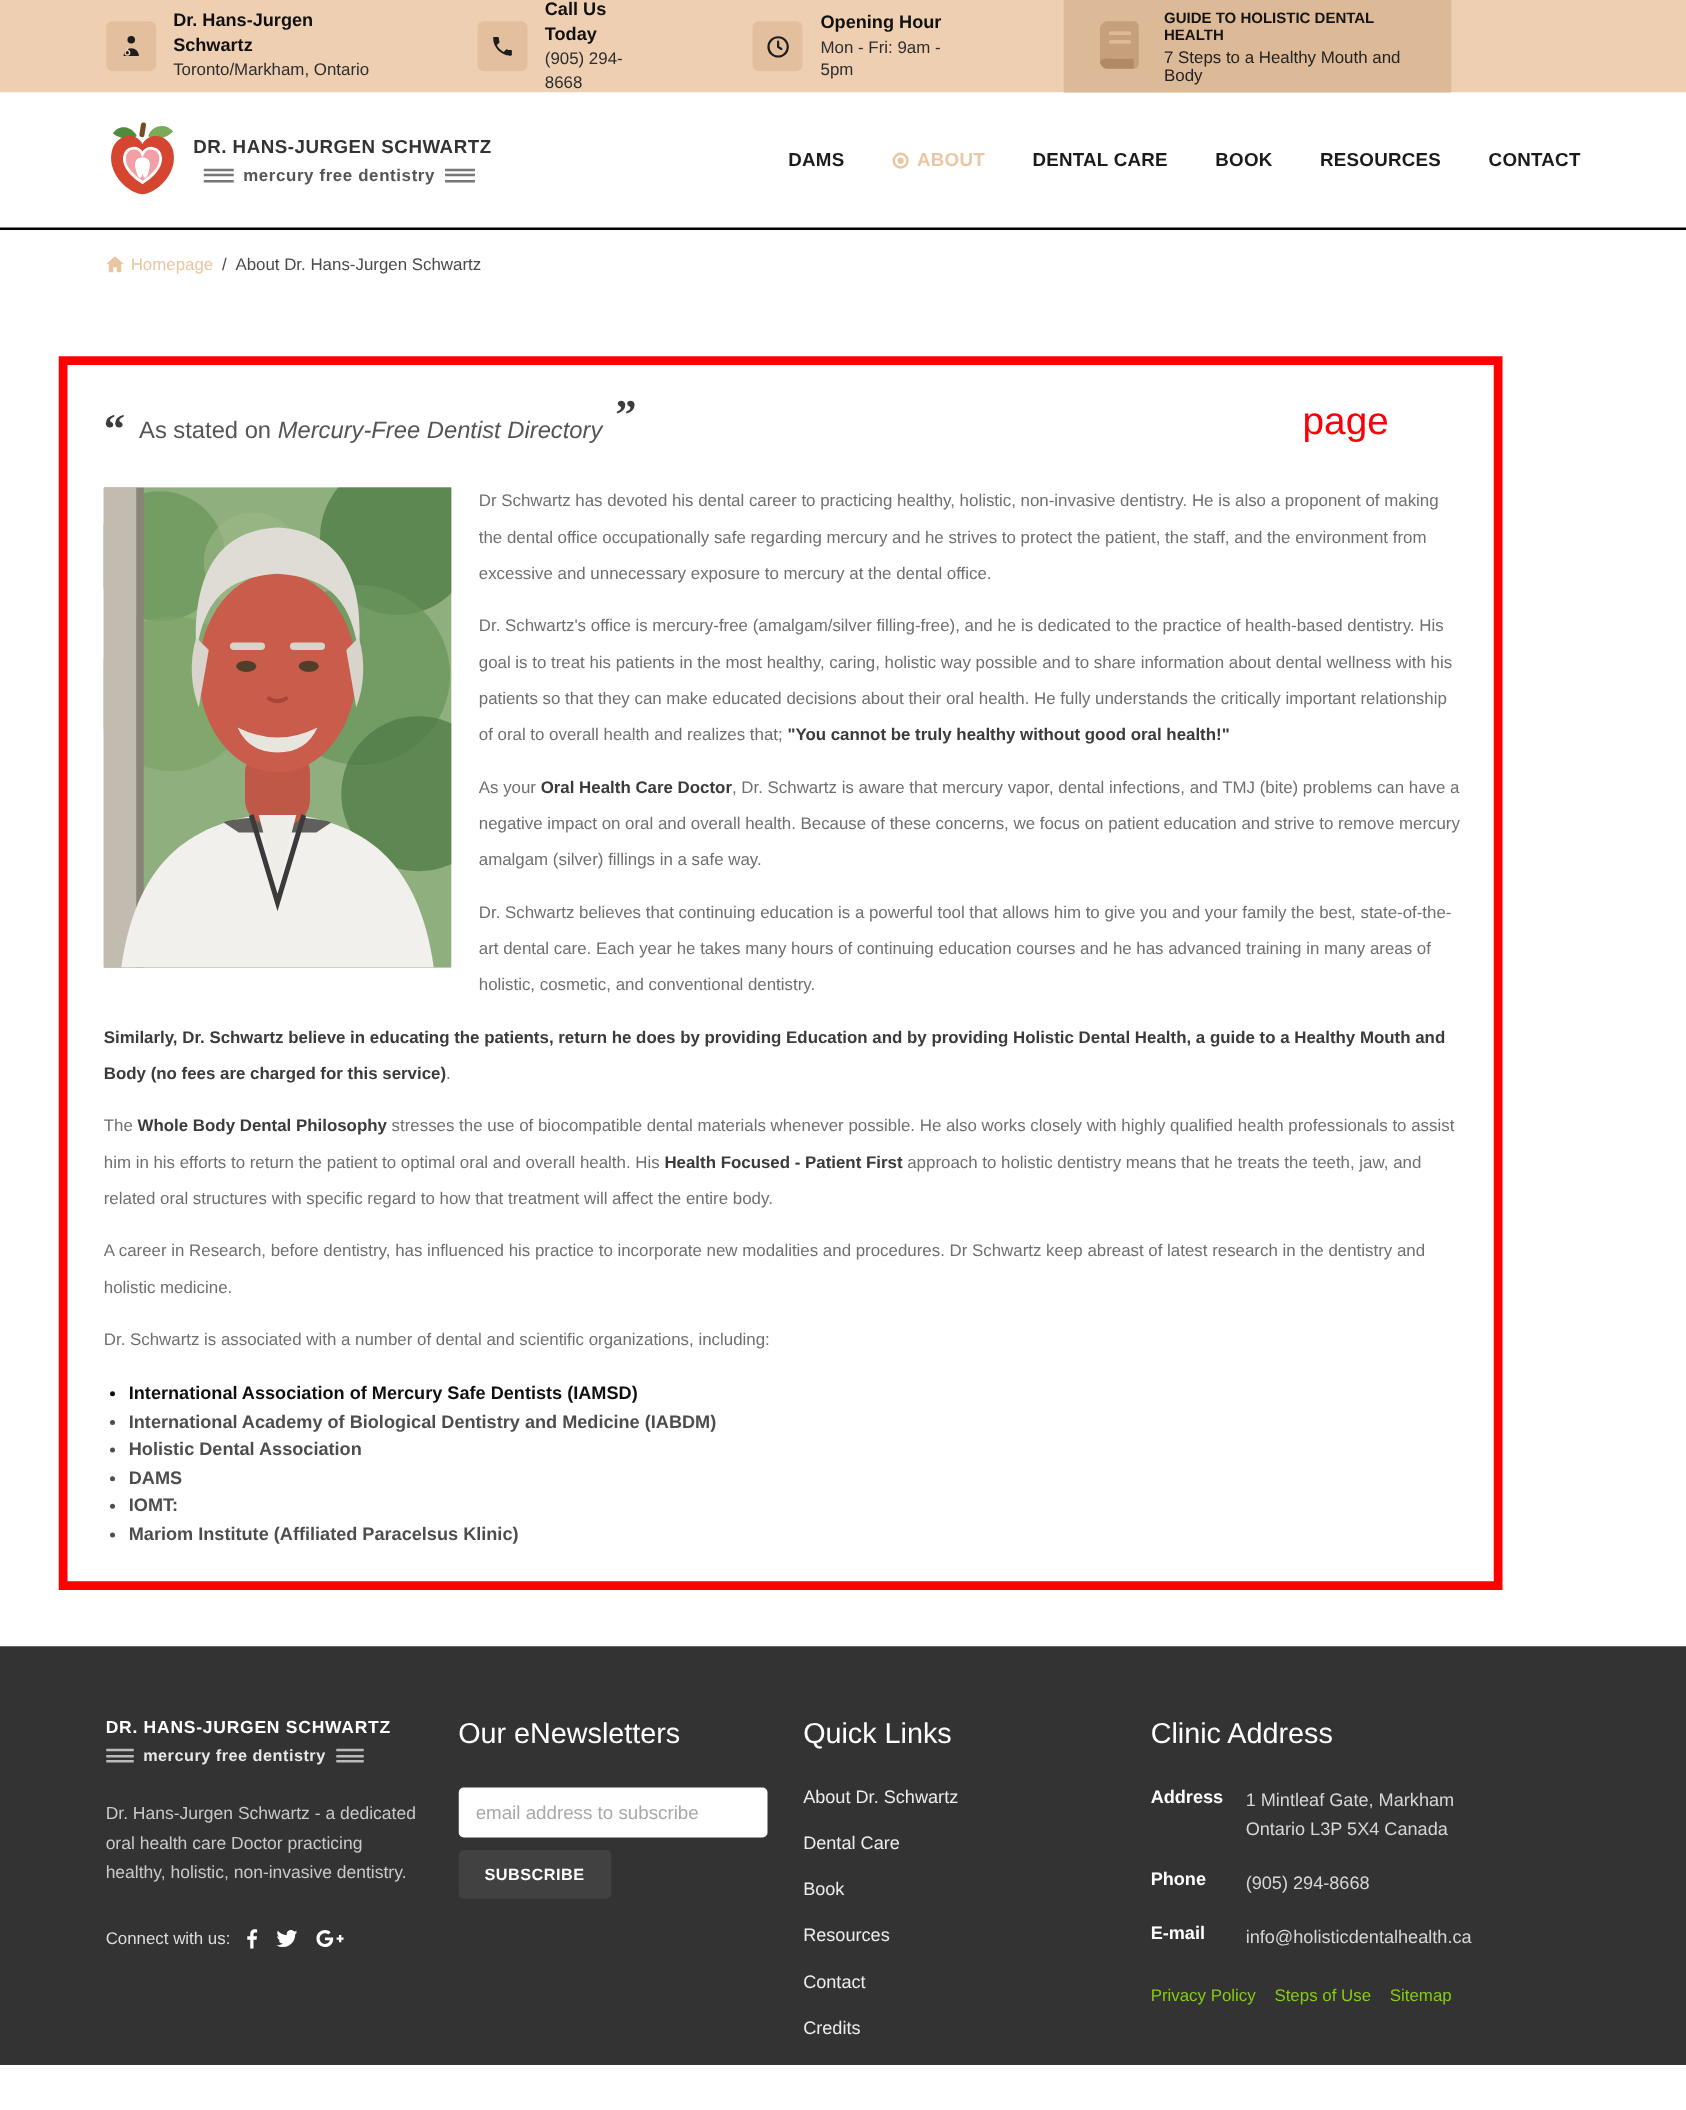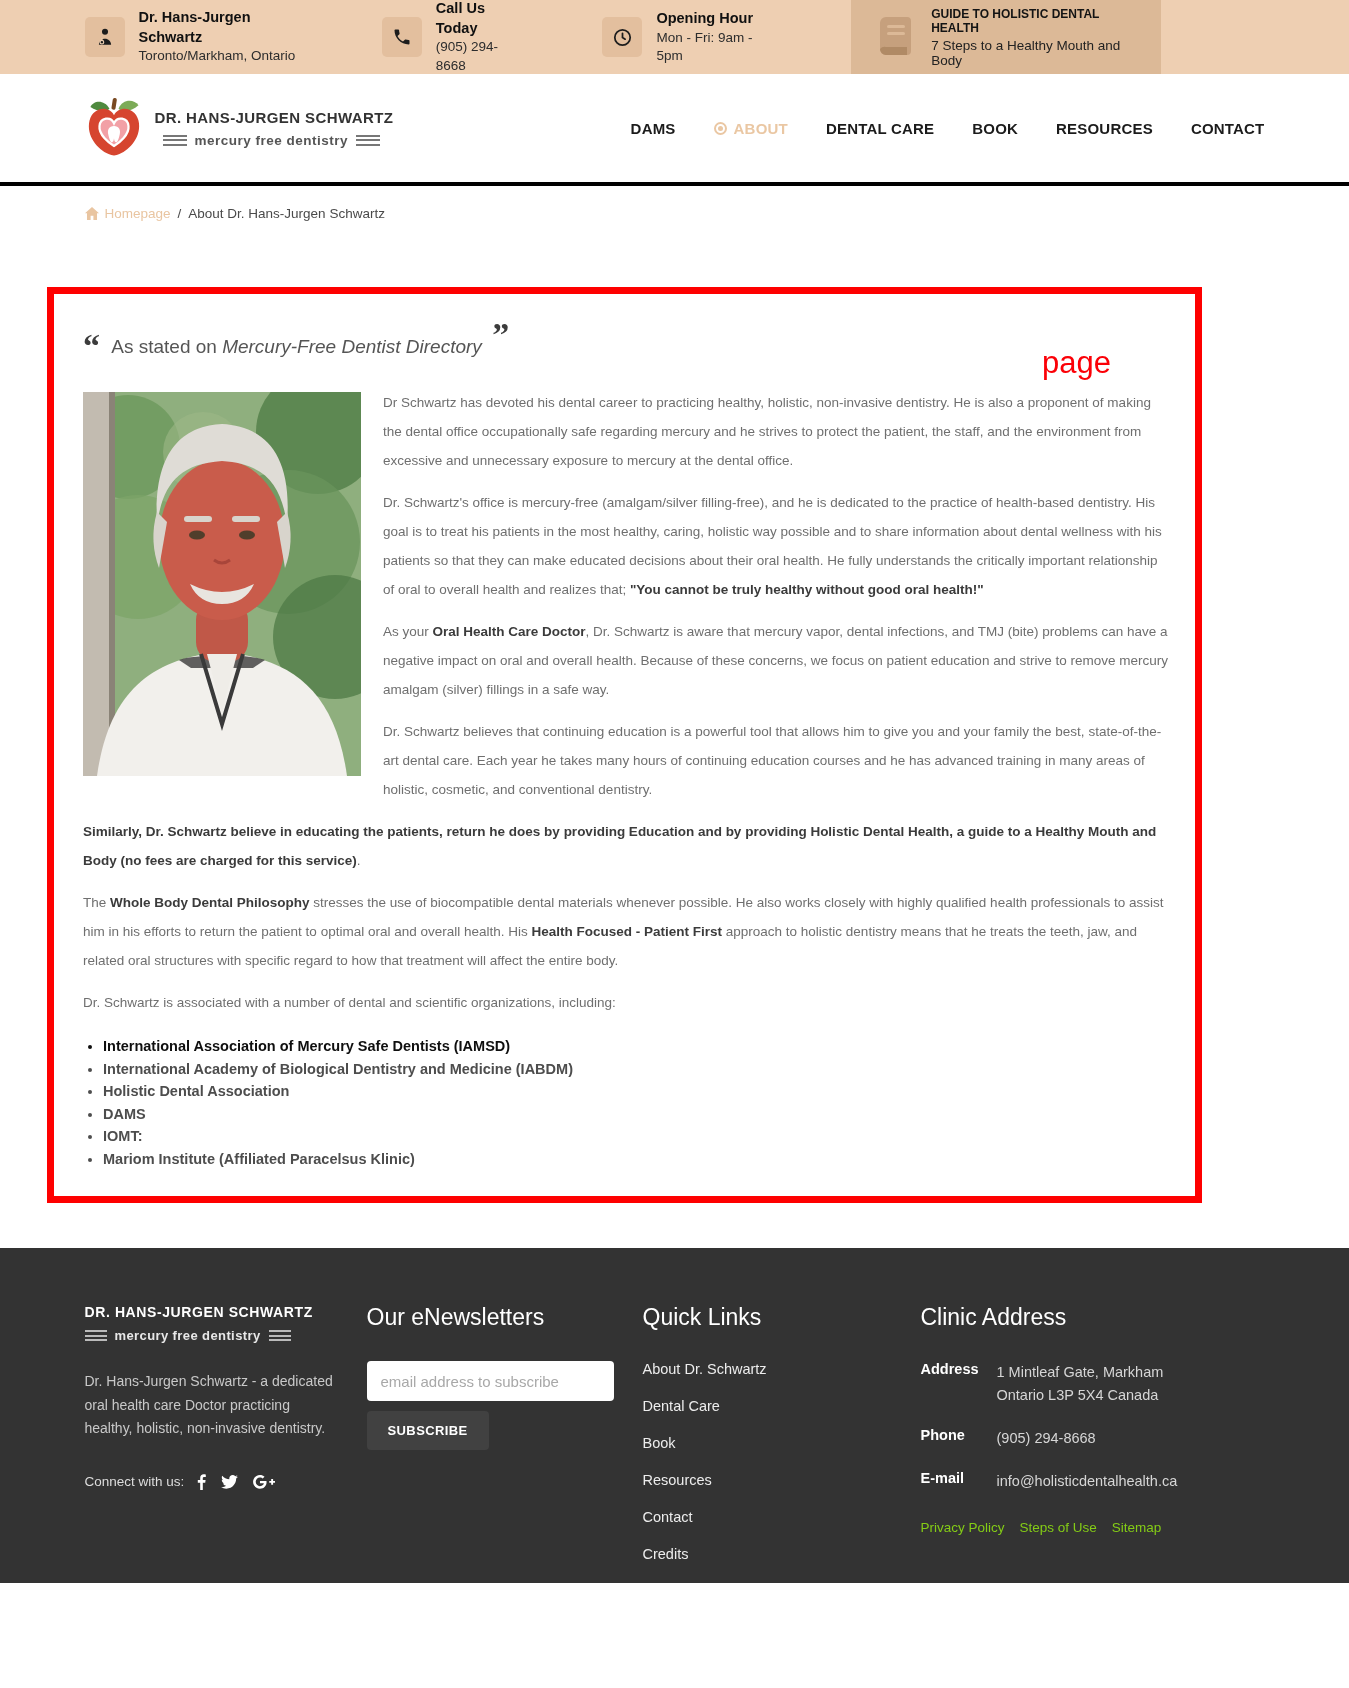--- a/index.html
+++ b/index.html
@@ -31,29 +31,29 @@
   .logo-tag { display:flex; align-items:center; margin-top:7px; color:#555; font-weight:bold; font-size:13.5px; letter-spacing:.5px; }
   .bars { width:24px; height:11px; border-top:2px solid #777; border-bottom:2px solid #777; position:relative; margin:0 8px; }
   .bars::after { content:""; position:absolute; left:0; right:0; top:50%; margin-top:-1px; border-top:2px solid #777; }
   .main-nav { margin-left:auto; display:flex; align-items:center; gap:38px; }
   .nav-item { font-size:15px; font-weight:bold; color:#1b1b1b; letter-spacing:.2px; cursor:pointer; }
   .nav-item.active { color:#eac7a3; display:flex; align-items:center; gap:7px; }
   .nav-dot { width:13px; height:13px; border:2px solid #eac7a3; border-radius:50%; position:relative; display:inline-block; }
   .nav-dot::after { content:""; position:absolute; left:50%; top:50%; width:5px; height:5px; margin:-2.5px 0 0 -2.5px; background:#eac7a3; border-radius:50%; }
 
   
-  .breadcrumb-strip { border-top:4px solid #000000; padding:20px 0 30px; }
+  .breadcrumb-strip { border-top:2px solid #000000; padding:20px 0 30px; }
   .breadcrumb { display:flex; align-items:center; font-size:13.5px; color:#4a4a4a; gap:7px; }
   .bc-home { color:#e9c5a1; display:flex; align-items:center; gap:6px; cursor:pointer; }
   .bc-sep { color:#4a4a4a; }
   .bc-current { color:#4a4a4a; }
 
   
   .annotation-box { margin:36px 0 0 47px; width:1155px; border:7px solid #fe0000; padding:16px 25px 26px 29px; position:relative; background:#fff; }
-  .page-label { position:absolute; top:53px; right:84px; color:#fb0007; font-size:31px; line-height:1;text-align:right; }
+  .page-label { position:absolute; top:29px; right:84px; color:#fb0007; font-size:31px; line-height:1;text-align:right; }
   .article-title { font-size:27px; color:#191919; margin:10px 0 0; letter-spacing:.2px; font-weight:bold; }
   .quote-line { margin-top:26px; font-size:19px; color:#555; }
   .q-mark { font-family:"Liberation Serif", serif; font-weight:bold; font-size:34px; color:#3c3c3c; line-height:0; }
   .q-open { position:relative; top:4px; margin-right:7px; }
   .q-close { position:relative; top:-7px; margin-left:5px; }
   .quote-source { font-style:italic; }
   .article-body { margin-top:30px; font-size:13.5px; color:#6f6f6f; }
   .article-body p { margin:0 0 13px; line-height:29px; }
   .article-body strong { color:#3b3b3b; }
   .photo { float:left; width:278px; height:384px; margin:4px 22px 8px 0; background:#8faf7e; }
@@ -232,20 +232,21 @@
         <path d="M107 192 Q139 208 171 192 Q162 212 139 212 Q116 212 107 192 Z" fill="#e8e5df"></path>
       </svg>
     </div>
 
   <p data-interactable="false"><span>Dr Schwartz has devoted his dental career to practicing healthy, holistic, non-invasive dentistry. He is also a proponent of making the dental office occupationally safe regarding mercury and he strives to protect the patient, the staff, and the environment from excessive and unnecessary exposure to mercury at the dental office.</span></p>
       <p data-interactable="false"><span>Dr. Schwartz's office is mercury-free (amalgam/silver filling-free), and he is dedicated to the practice of health-based dentistry. His goal is to treat his patients in the most healthy, caring, holistic way possible and to share information about dental wellness with his patients so that they can make educated decisions about their oral health. He fully understands the critically important relationship of oral to overall health and realizes that; </span><strong>"You cannot be truly healthy without good oral health!"</strong></p>
       <p data-interactable="false"><span>As your </span><strong>Oral Health Care Doctor</strong><span>, Dr. Schwartz is aware that mercury vapor, dental infections, and TMJ (bite) problems can have a negative impact on oral and overall health. Because of these concerns, we focus on patient education and strive to remove mercury amalgam (silver) fillings in a safe way.</span></p>
       <p data-interactable="false"><span>Dr. Schwartz believes that continuing education is a powerful tool that allows him to give you and your family the best, state-of-the-art dental care. Each year he takes many hours of continuing education courses and he has advanced training in many areas of holistic, cosmetic, and conventional dentistry.</span></p>
       <p data-interactable="false"><strong>Similarly, Dr. Schwartz believe in educating the patients, return he does by providing Education and by providing Holistic Dental Health, a guide to a Healthy Mouth and Body (no fees are charged for this service)</strong><span>.</span></p>
       <p data-interactable="false"><span>The </span><strong>Whole Body Dental Philosophy</strong><span> stresses the use of biocompatible dental materials whenever possible. He also works closely with highly qualified health professionals to assist him in his efforts to return the patient to optimal oral and overall health. His </span><strong>Health Focused - Patient First</strong><span> approach to holistic dentistry means that he treats the teeth, jaw, and related oral structures with specific regard to how that treatment will affect the entire body.</span></p>
+      <p data-interactable="false"><span>A career in Research, before dentistry, has influenced his practice to incorporate new modalities and procedures. Dr Schwartz keep abreast of latest research in the dentistry and holistic medicine.</span></p>
       <p data-interactable="false"><span>Dr. Schwartz is associated with a number of dental and scientific organizations, including:</span></p>
       <ul class="org-list" data-interactable="false">
         <li data-interactable="false">International Association of Mercury Safe Dentists (IAMSD)</li>
         <li data-interactable="false">International Academy of Biological Dentistry and Medicine (IABDM)</li>
         <li data-interactable="false">Holistic Dental Association</li>
         <li data-interactable="false">DAMS</li>
         <li data-interactable="false">IOMT:</li>
         <li data-interactable="false">Mariom Institute (Affiliated Paracelsus Klinic)</li>
       </ul>
     </div>

